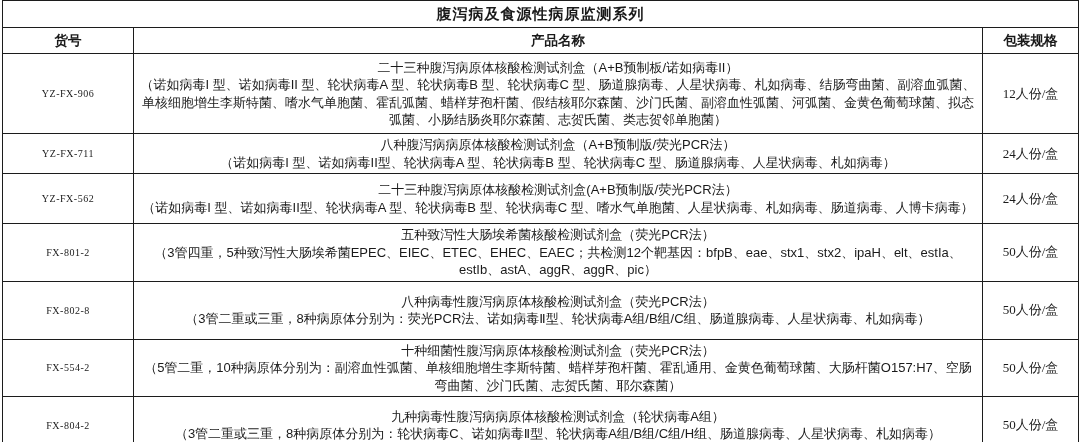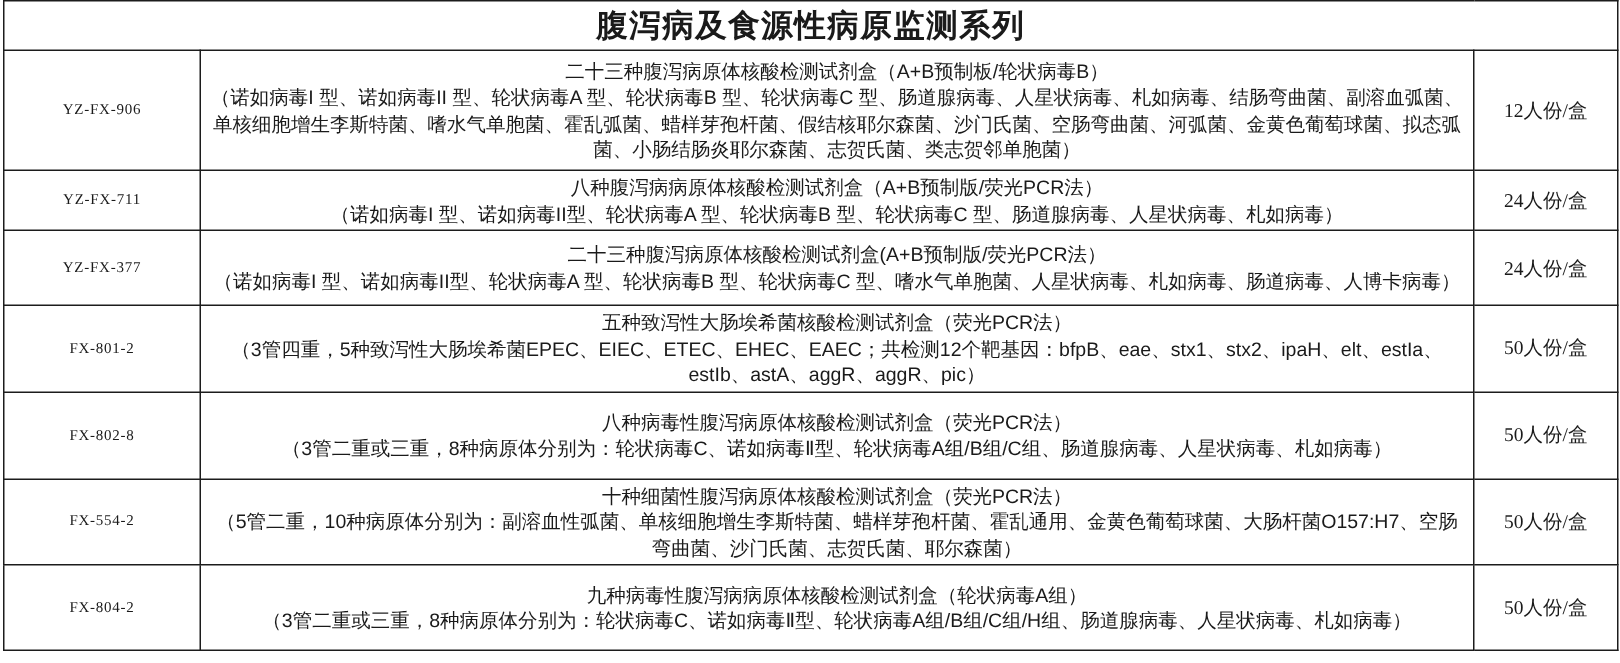--- a/index.html
+++ b/index.html
@@ -23,21 +23,21 @@
     table-layout: fixed;
   }
   table.catalog td, table.catalog th {
     border: 1px solid #1c1c1c;
     text-align: center;
     vertical-align: middle;
     padding: 2px 6px;
     box-sizing: border-box;
   }
   .title-cell {
-    font-size: 21px;
+    font-size: 15px;
     font-weight: bold;
     height: 27px;
     letter-spacing: 1px;
     margin-left: 40px;
   }
   .head-cell {
     font-size: 13.5px;
     font-weight: bold;
     height: 26px;
   }
@@ -78,62 +78,67 @@
   <table class="catalog">
     <colgroup>
       <col style="width:131px">
       <col style="width:849px">
       <col style="width:96px">
     </colgroup>
     <tbody>
       <tr>
         <td class="title-cell" colspan="3">腹泻病及食源性病原监测系列</td>
       </tr>
+      <tr>
+        <th class="head-cell">货号</th>
+        <th class="head-cell">产品名称</th>
+        <th class="head-cell">包装规格</th>
+      </tr>
 
       <tr class="r1">
         <td class="code-cell">YZ-FX-906</td>
         <td class="name-cell">
-          <span class="prod-title">二十三种腹泻病原体核酸检测试剂盒（A+B预制板/轮状病毒B）</span>
-          <span class="prod-detail">（诺如病毒I 型、诺如病毒II 型、轮状病毒A 型、轮状病毒B 型、轮状病毒C 型、肠道腺病毒、人星状病毒、札如病毒、结肠弯曲菌、副溶血弧菌、单核细胞增生李斯特菌、嗜水气单胞菌、霍乱弧菌、蜡样芽孢杆菌、假结核耶尔森菌、沙门氏菌、空肠弯曲菌、河弧菌、金黄色葡萄球菌、拟态弧菌、小肠结肠炎耶尔森菌、志贺氏菌、类志贺邻单胞菌）</span>
+          <span class="prod-title">二十三种腹泻病原体核酸检测试剂盒（A+B预制板/诺如病毒II）</span>
+          <span class="prod-detail">（诺如病毒I 型、诺如病毒II 型、轮状病毒A 型、轮状病毒B 型、轮状病毒C 型、肠道腺病毒、人星状病毒、札如病毒、结肠弯曲菌、副溶血弧菌、单核细胞增生李斯特菌、嗜水气单胞菌、霍乱弧菌、蜡样芽孢杆菌、假结核耶尔森菌、沙门氏菌、副溶血性弧菌、河弧菌、金黄色葡萄球菌、拟态弧菌、小肠结肠炎耶尔森菌、志贺氏菌、类志贺邻单胞菌）</span>
         </td>
         <td class="spec-cell">12人份/盒</td>
       </tr>
 
       <tr class="r2">
         <td class="code-cell">YZ-FX-711</td>
         <td class="name-cell">
           <span class="prod-title">八种腹泻病病原体核酸检测试剂盒（A+B预制版/荧光PCR法）</span>
           <span class="prod-detail">（诺如病毒I 型、诺如病毒II型、轮状病毒A 型、轮状病毒B 型、轮状病毒C 型、肠道腺病毒、人星状病毒、札如病毒）</span>
         </td>
         <td class="spec-cell">24人份/盒</td>
       </tr>
 
       <tr class="r3">
-        <td class="code-cell">YZ-FX-377</td>
+        <td class="code-cell">YZ-FX-562</td>
         <td class="name-cell">
           <span class="prod-title">二十三种腹泻病原体核酸检测试剂盒(A+B预制版/荧光PCR法）</span>
           <span class="prod-detail">（诺如病毒I 型、诺如病毒II型、轮状病毒A 型、轮状病毒B 型、轮状病毒C 型、嗜水气单胞菌、人星状病毒、札如病毒、肠道病毒、人博卡病毒）</span>
         </td>
         <td class="spec-cell">24人份/盒</td>
       </tr>
 
       <tr class="r4">
         <td class="code-cell">FX-801-2</td>
         <td class="name-cell">
           <span class="prod-title">五种致泻性大肠埃希菌核酸检测试剂盒（荧光PCR法）</span>
           <span class="prod-detail">（3管四重，5种致泻性大肠埃希菌EPEC、EIEC、ETEC、EHEC、EAEC；共检测12个靶基因：bfpB、eae、stx1、stx2、ipaH、elt、estIa、estIb、astA、aggR、aggR、pic）</span>
         </td>
         <td class="spec-cell">50人份/盒</td>
       </tr>
 
       <tr class="r5">
         <td class="code-cell">FX-802-8</td>
         <td class="name-cell">
           <span class="prod-title">八种病毒性腹泻病原体核酸检测试剂盒（荧光PCR法）</span>
-          <span class="prod-detail">（3管二重或三重，8种病原体分别为：轮状病毒C、诺如病毒Ⅱ型、轮状病毒A组/B组/C组、肠道腺病毒、人星状病毒、札如病毒）</span>
+          <span class="prod-detail">（3管二重或三重，8种病原体分别为：荧光PCR法、诺如病毒Ⅱ型、轮状病毒A组/B组/C组、肠道腺病毒、人星状病毒、札如病毒）</span>
         </td>
         <td class="spec-cell">50人份/盒</td>
       </tr>
 
       <tr class="r6">
         <td class="code-cell">FX-554-2</td>
         <td class="name-cell">
           <span class="prod-title">十种细菌性腹泻病原体核酸检测试剂盒（荧光PCR法）</span>
           <span class="prod-detail">（5管二重，10种病原体分别为：副溶血性弧菌、单核细胞增生李斯特菌、蜡样芽孢杆菌、霍乱通用、金黄色葡萄球菌、大肠杆菌O157:H7、空肠弯曲菌、沙门氏菌、志贺氏菌、耶尔森菌）</span>
         </td>

